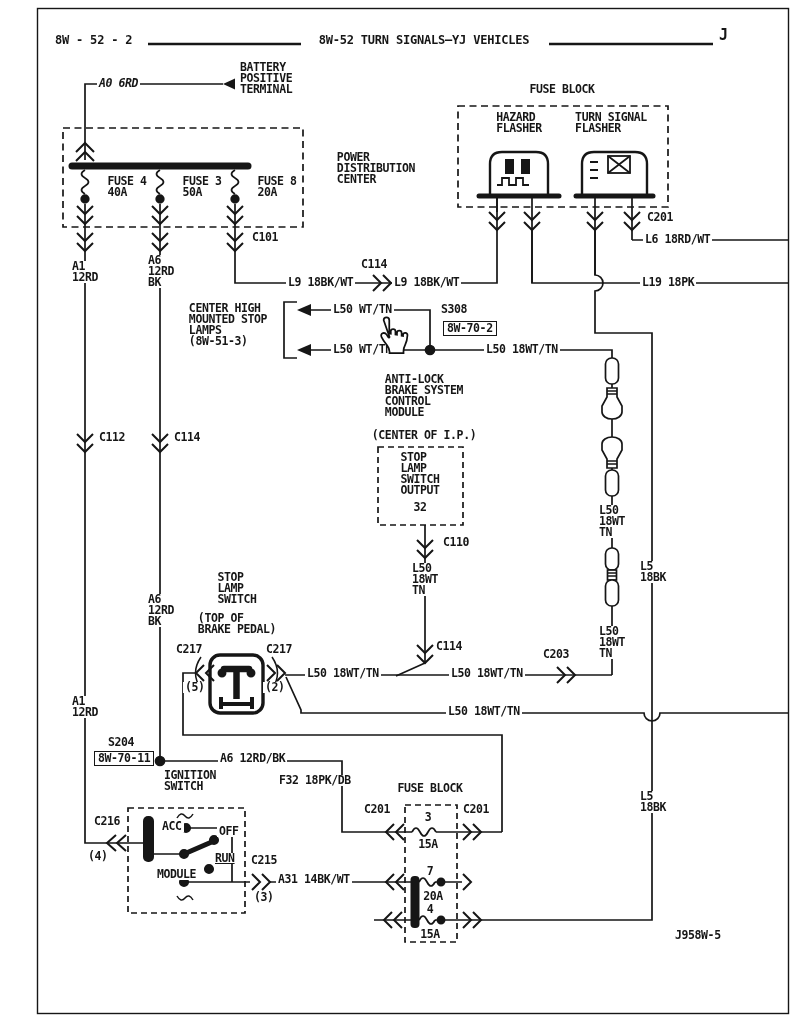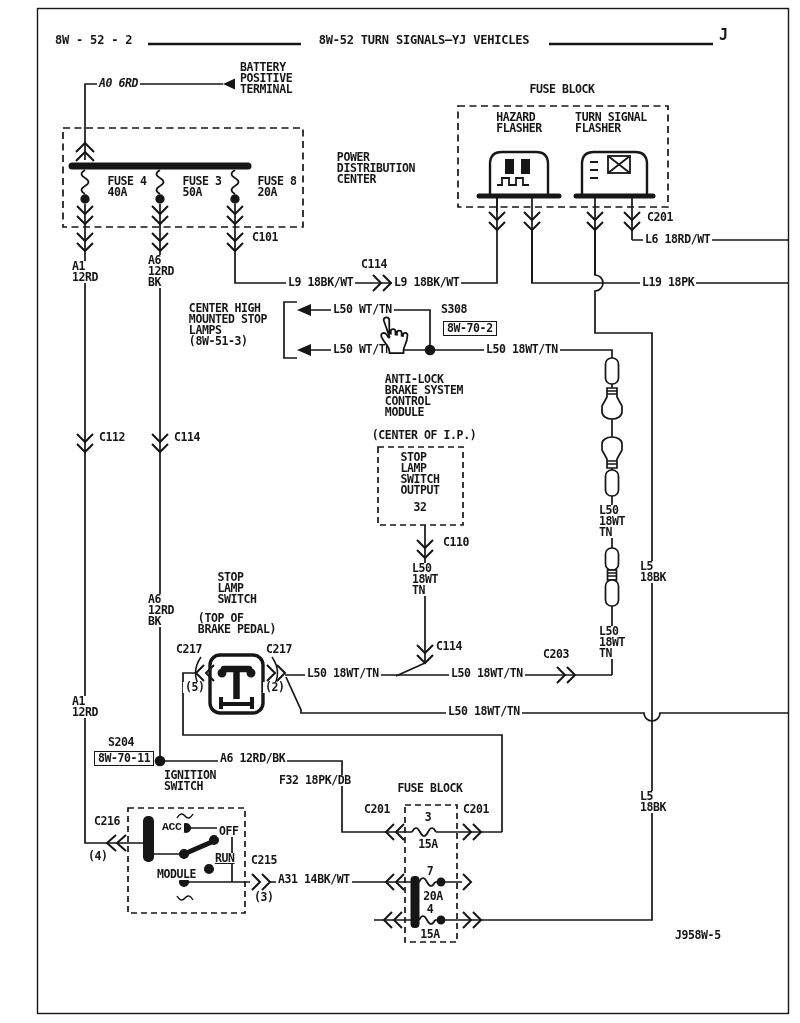--- a/index.html
+++ b/index.html
@@ -290,21 +290,21 @@
 18BK</div>
       <div class="lbl bg" style="left: 446px; top: 706px;">L50 18WT/TN</div>
       <div class="lbl bg" style="left: 277px; top: 727px; margin-top: 48px;">F32 18PK/DB</div>
       <div class="lbl u" style="left: 108px; top: 737px;">S204</div>
       <div class="lbl box" style="left: 94px; top: 751px;">8W-70-11</div>
       <div class="lbl bg" style="left: 218px; top: 753px;">A6 12RD/BK</div>
       <div class="lbl center u" style="left: 190px; top: 770px;">IGNITION
 SWITCH</div>
       <div class="lbl u" style="left: 94px; top: 816px;">C216</div>
       <div class="lbl" style="left: 88px; top: 851px;">(4)</div>
-      <div class="lbl bg" style="left: 160px; top: 821px; font-family: Liberation Mono, monospace;">ACC</div>
+      <div class="lbl bg" style="left: 160px; top: 821px;">ACC</div>
       <div class="lbl bg" style="left: 217px; top: 826px;">OFF</div>
       <div class="lbl bg" style="left: 213px; top: 853px; text-decoration: underline;">RUN</div>
       <div class="lbl bg" style="left: 155px; top: 869px;">MODULE</div>
       <div class="lbl u" style="left: 251px; top: 855px;">C215</div>
       <div class="lbl" style="left: 254px; top: 892px;">(3)</div>
       <div class="lbl bg" style="left: 276px; top: 874px;">A31 14BK/WT</div>
       <div class="lbl center u" style="left: 430px; top: 783px;">FUSE BLOCK</div>
       <div class="lbl u bg" style="left: 362px; top: 804px;">C201</div>
       <div class="lbl u bg" style="left: 461px; top: 804px;">C201</div>
       <div class="lbl center bg" style="left: 428px; top: 812px;">3</div>

